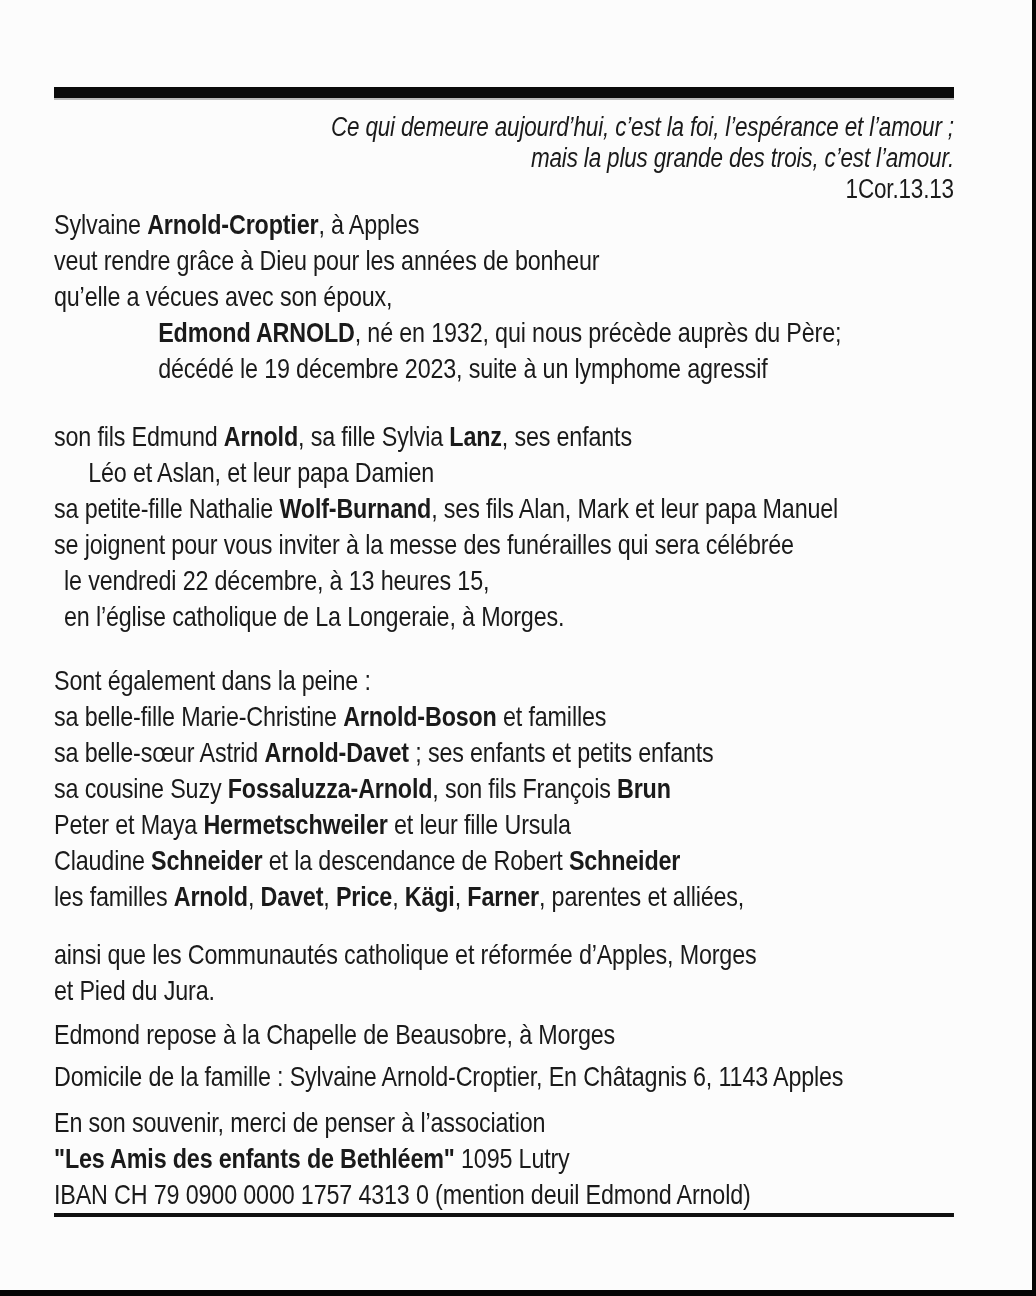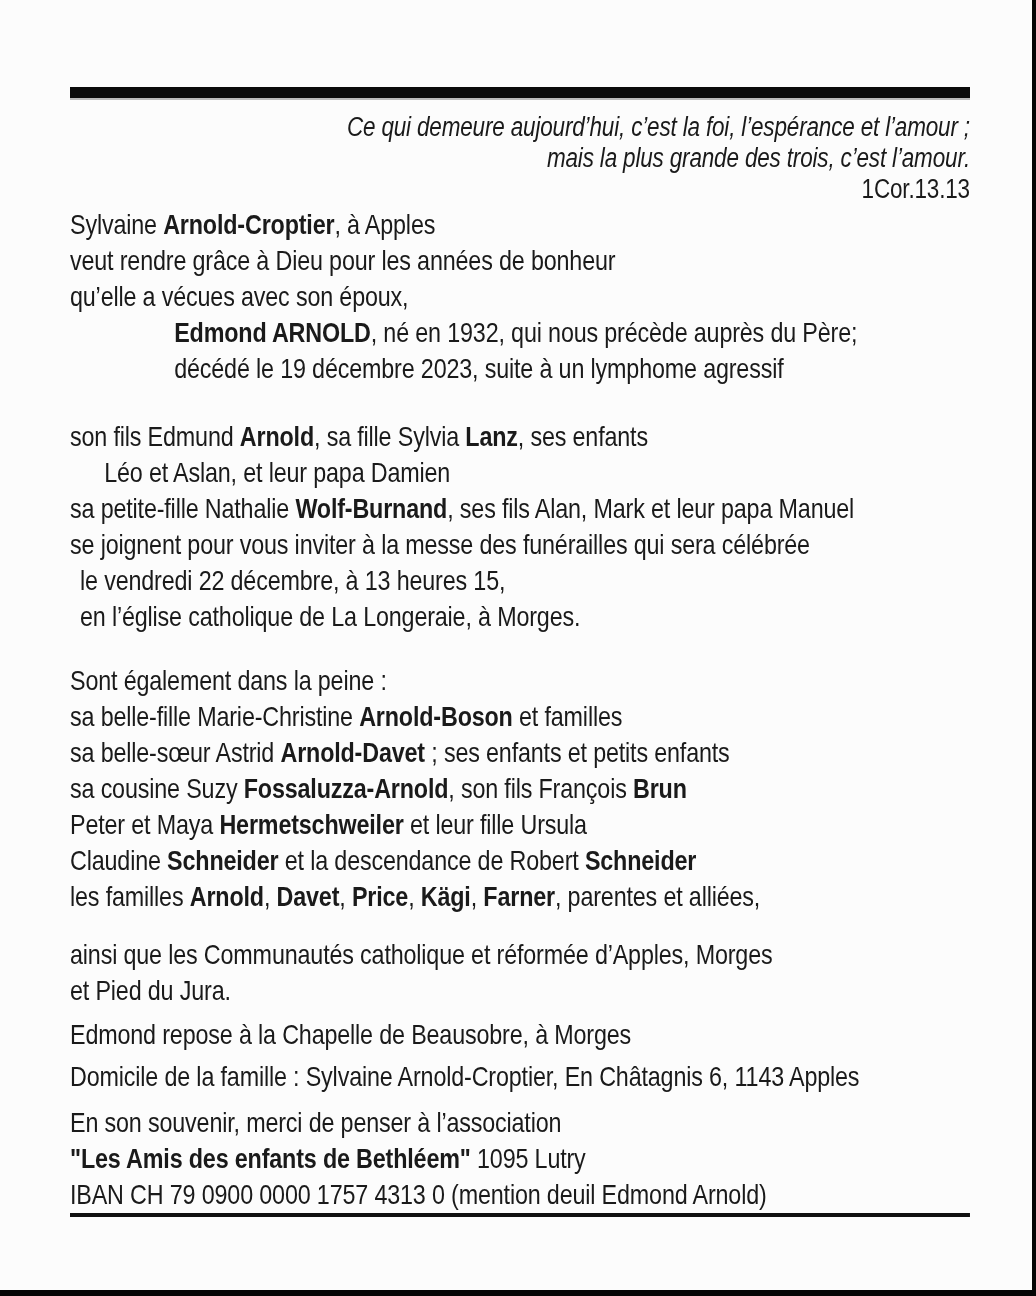--- a/index.html
+++ b/index.html
@@ -29,21 +29,21 @@
   .scan-edge-bottom {
     position: absolute;
     left: 0;
     bottom: 0;
     width: 100%;
     height: 6px;
     background: #050505;
   }
   .content {
     position: absolute;
-    left: 70px;
+    left: 54px;
     top: 87px;
     width: 900px;
   }
   .top-bar {
     height: 11px;
     background: #0a0a0a;
     border-bottom: 2px solid #b9b9b9;
     margin-bottom: 12px;
   }
   

